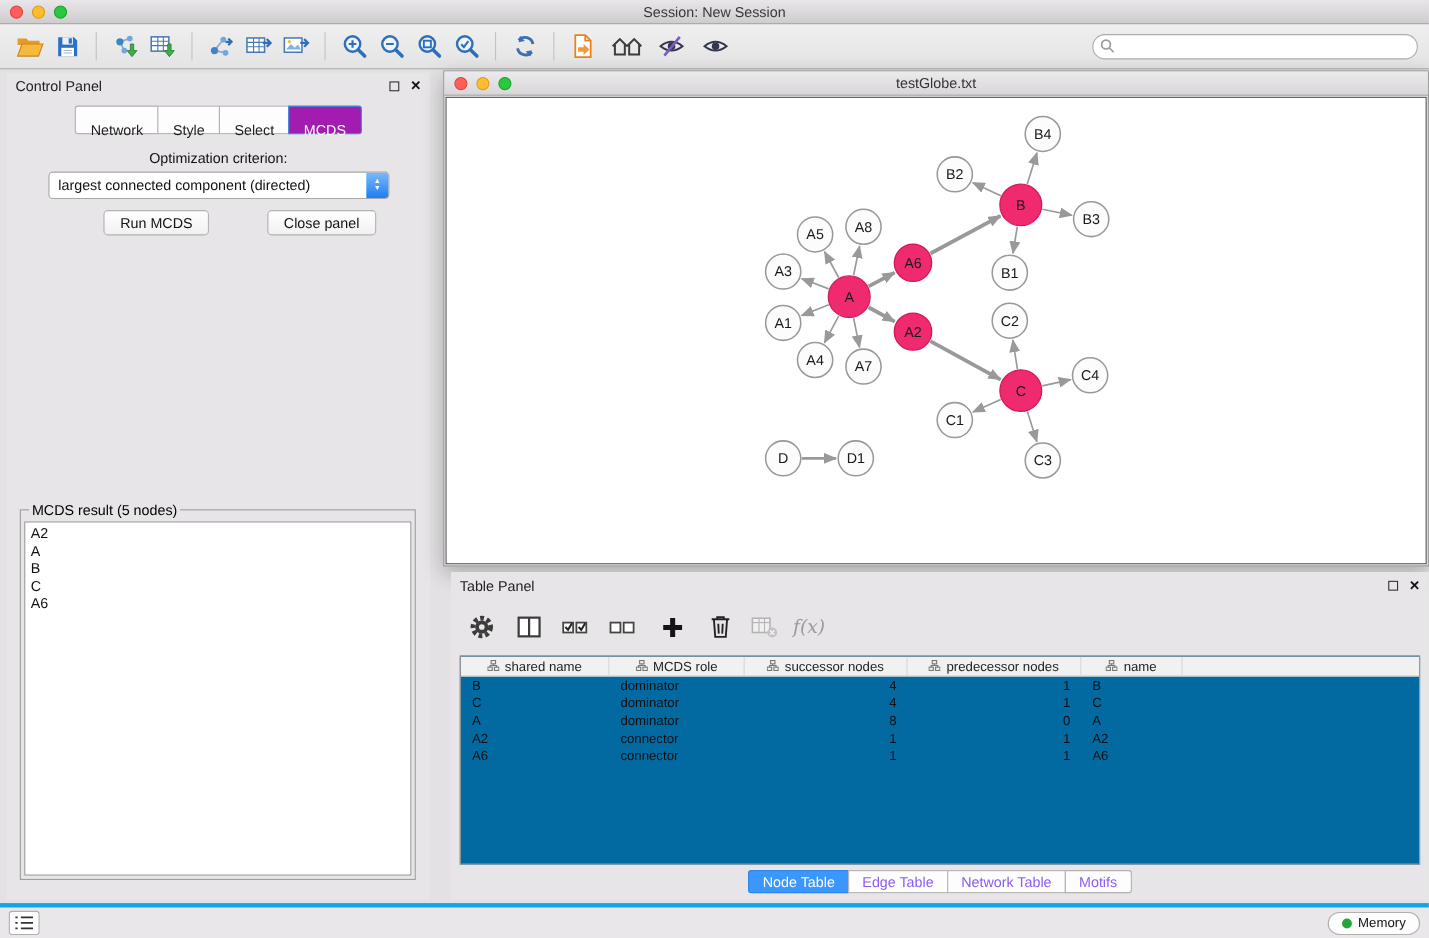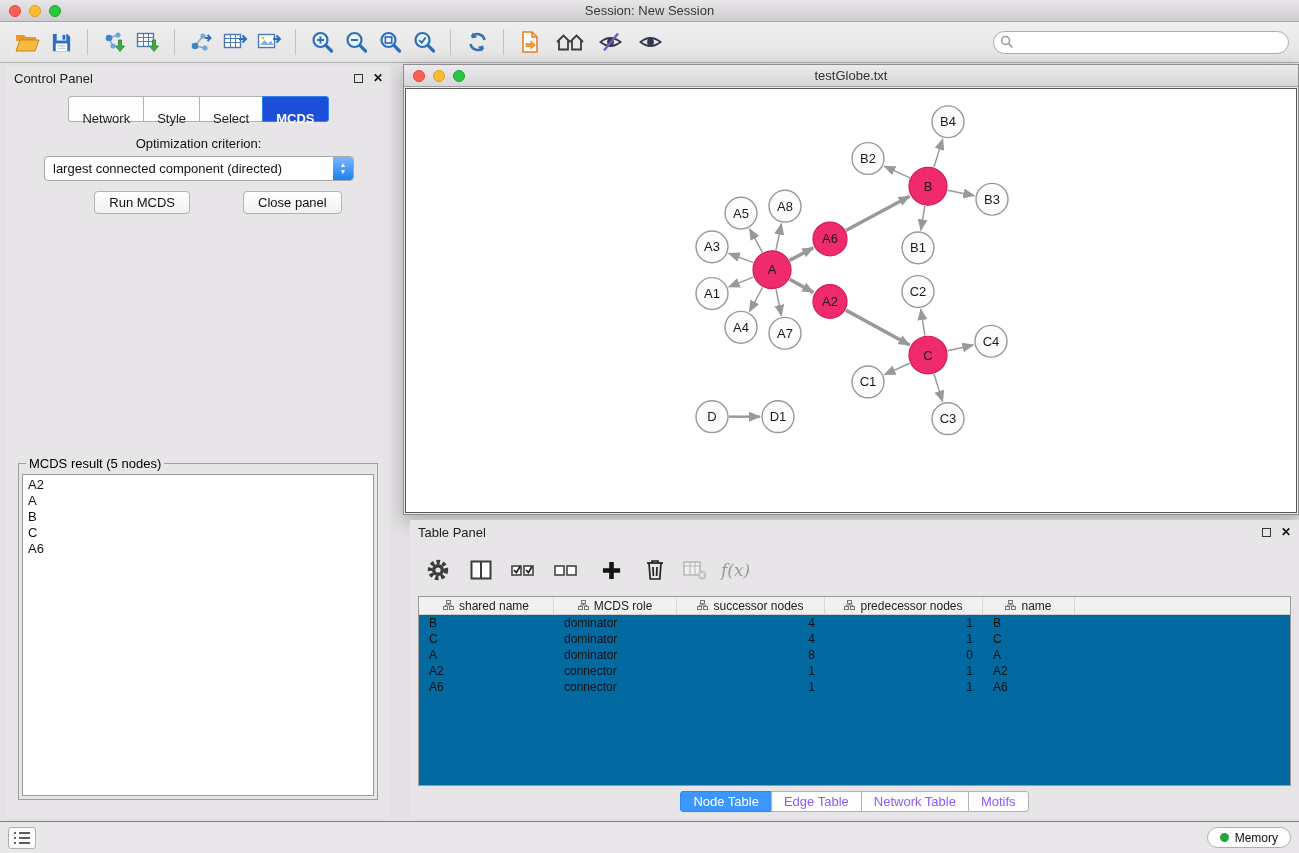--- a/index.html
+++ b/index.html
@@ -38,21 +38,21 @@
   .win-float { width:9px; height:9px; border:1.5px solid #333; display:inline-block; margin-right:10px; cursor:pointer;}
   .win-close { font-size:12px; font-weight:bold; color:#111; cursor:pointer; line-height:9px;}
 
   
   .control-panel { position:absolute; left:6px; top:66px; width:385px; height:752px; background:#e7e5e7; }
   .cp-tabs { position:absolute; top:30px; left:0; right:0; display:flex; justify-content:center; }
   .cp-tab { height:22px; line-height:20px; padding:12px 13px; border:1px solid #b2b2b2; background:#fdfdfd;
     font-size:13px; color:#222; margin-left:-1px; cursor:pointer; }
   .cp-tab:first-child { border-radius:3px 0 0 3px; margin-left:0; }
   .cp-tab:last-child { border-radius:0 3px 3px 0; }
-  .cp-tab.active { background:#1d4ed8; border-color:#2f86ec; color:#fff;font-weight:bold; }
+  .cp-tab.active { background:#a21caf; border-color:#2f86ec; color:#fff; }
   .cp-opt-label { position:absolute; top:70px; left:0; right:0; text-align:center; font-size:13px; color:#111; }
   .dropdown { position:absolute; top:90px; left:38px; width:310px; height:25px; background:#fff;
     border:1px solid #a9a9a9; border-radius:4px; display:flex; align-items:center; cursor:pointer; }
   .dropdown .dd-label { flex:1; font-size:13px; color:#111; padding-left:8px; white-space:nowrap; overflow:hidden; }
   .dd-stepper { width:20px; height:23px; border-radius:0 3px 3px 0; background:linear-gradient(#79b9fb,#1e7ef2);
     display:flex; flex-direction:column; align-items:center; justify-content:center; color:#fff; }
   .dd-stepper span { font-size:6.5px; line-height:6.5px; }
   .cp-buttons { position:absolute; top:125px; left:0; right:0; display:flex; justify-content:center; gap:14px; }
   .btn { height:23px; padding:0 14px; background:linear-gradient(#ffffff,#f1f1f1); border:1px solid #b4b4b4;
     border-radius:4px; font-size:13px; color:#111; font-family:inherit; cursor:pointer;margin-left:39px; }
@@ -89,21 +89,21 @@
   .td { font-size:12px; color:#111; padding:0 10px; white-space:nowrap; }
   .tp-tabs { position:absolute; bottom:6px; left:0; right:0; display:flex; justify-content:center; }
   .tp-tab { height:21px; line-height:19px; padding:0 12px; border:1px solid #b2b2b2; background:#fdfdfd;
     font-size:13px; color:#8b5cf6; margin-left:-1px; cursor:pointer; }
   .tp-tab:first-child { margin-left:0; border-radius:3px 0 0 3px; }
   .tp-tab:last-child { border-radius:0 3px 3px 0; }
   .tp-tab.active { background:#3b97fd; border-color:#2f86ec; color:#fff; }
 
   
   .status-bar { position:absolute; left:0; right:0; bottom:0; height:32px; background:#e9e7e9;
-    border-top:1px solid #0ea5e9; display:flex; align-items:center; padding:0 8px; }
+    border-top:4px solid #0ea5e9; display:flex; align-items:center; padding:0 8px; }
   .status-left-btn { width:28px; height:22px; background:#fdfdfd; border:1px solid #b0b0b0; border-radius:3px;
     display:flex; align-items:center; justify-content:center; cursor:pointer; }
   .memory-btn { margin-left:auto; height:21px; border:1px solid #b0b0b0; border-radius:11px; background:#fdfdfd;
     display:flex; align-items:center; gap:6px; padding:0 12px; font-size:12px; color:#111; cursor:pointer; }
   .memory-dot { width:9px; height:9px; border-radius:50%; background:#21a63c; }
 </style>
 </head>
 <body>
 
 <div id="app">

